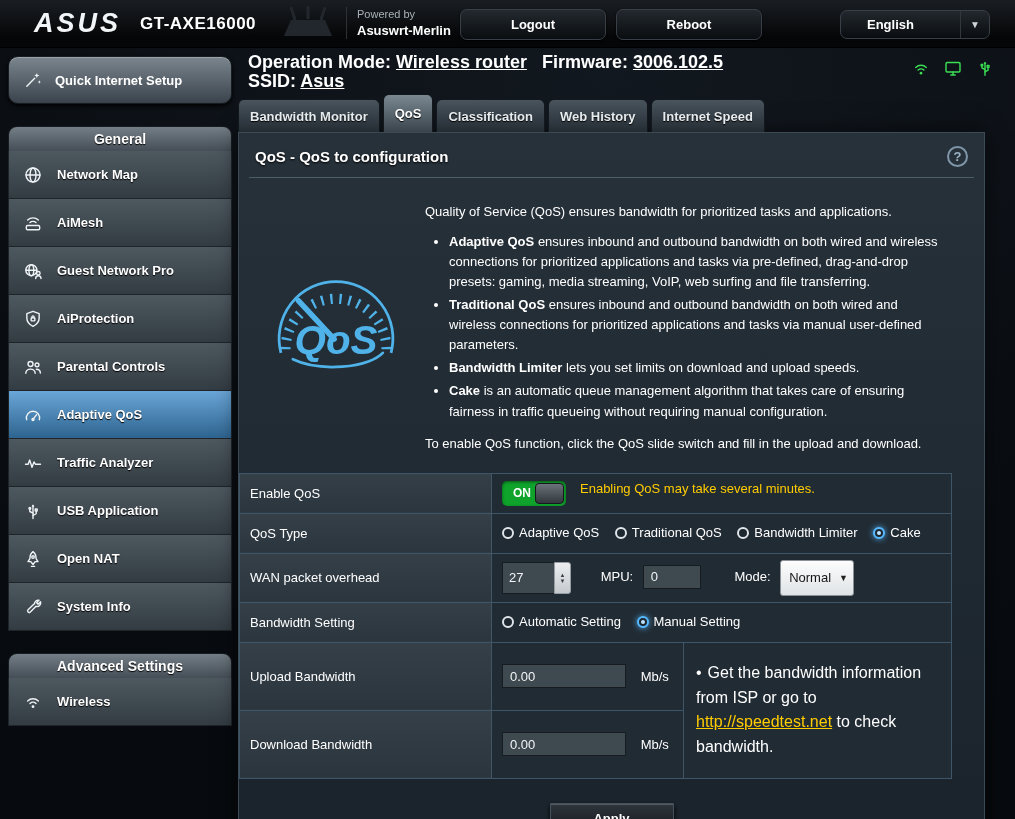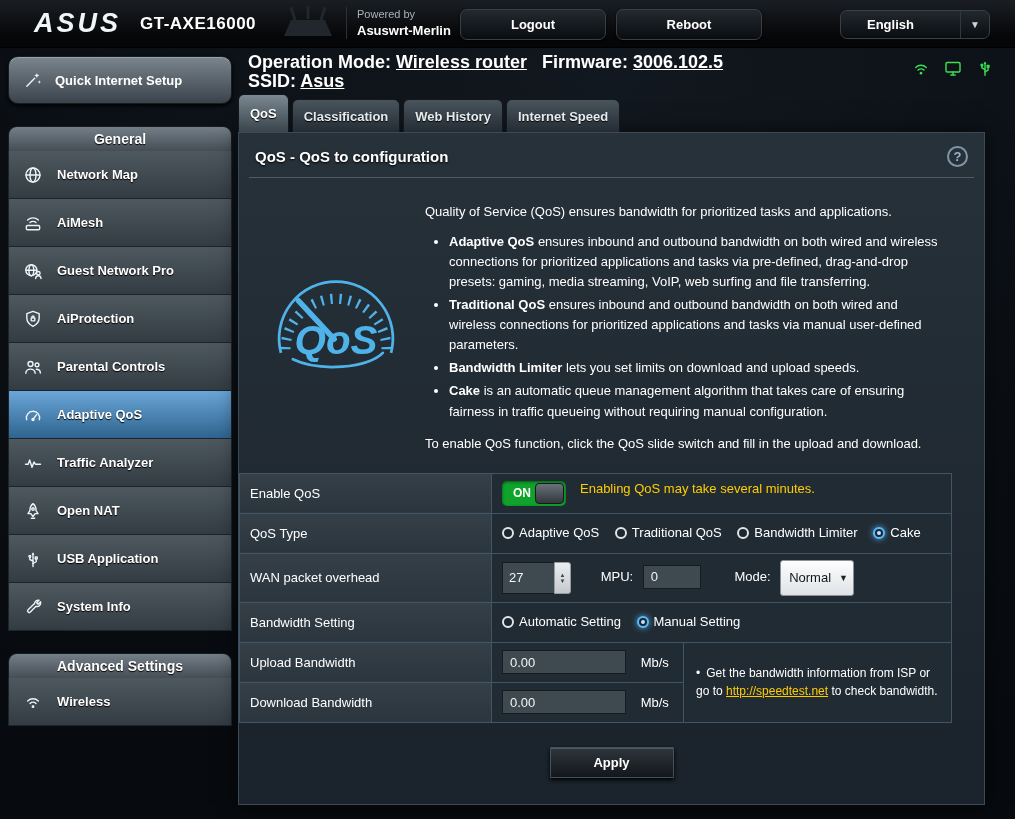--- a/index.html
+++ b/index.html
@@ -78,21 +78,21 @@
   .intro { font-size:13px; margin:16px 0 2px; line-height:1.5; }
   .bullets { margin:10px 0 0 4px; padding-left:20px; }
   .bullets li { font-size:13px; line-height:1.55; margin-bottom:3px; }
   .instruction { font-size:13px; margin-top:14px; }
 
   
   .qos-table { border-collapse:collapse; table-layout:fixed; width:713px; margin-top:22px; }
   .qos-table td { border:1px solid #3f5668; font-size:13px; color:#fff; padding:6px 10px; height:40px; }
   td.lbl { background:linear-gradient(#343f48, #2b353e); }
   td.val, td.note-cell { background:#212b34; }
-  td.note-cell { font-size:12px; line-height:1.55; padding:0 12px; }
+  td.note-cell { font-size:16px; line-height:1.55; padding:18px 12px; }
   .val-flex { display:flex; align-items:flex-start; gap:14px; flex-wrap:nowrap; }
 
   .toggle { position:relative; width:64px; height:25px; border-radius:5px; background:#0fa32b; flex:none;
             box-shadow:inset 0 1px 3px rgba(0,0,0,.5); cursor:pointer; }
   .toggle .on-text { position:absolute; left:11px; top:0; line-height:25px; font-size:12px; font-weight:bold; color:#fff; }
   .toggle .knob { position:absolute; right:2px; top:2px; width:29px; height:21px; border-radius:4px;
                   background:linear-gradient(#6b7279, #31373d); border:1px solid #15191d; }
   .warn { color:#ffcc00; font-size:13px; }
 
   .radio-opt { display:inline-flex; align-items:center; gap:5px; margin-right:12px; cursor:pointer; }
@@ -268,43 +268,43 @@
       <span class="icon-box">
           <svg class="ic" viewBox="0 0 24 24">
             <path d="M3 13.5h3.2l1.8-5 2.8 8.6 2.4-6.4 1.7 2.8H21"></path>
           </svg>
         </span>
       <span>Traffic Analyzer</span>
     </div>
     <div class="side-item">
       <span class="icon-box">
           <svg class="ic" viewBox="0 0 24 24">
-            <path d="M12 3.2c2.7 2 3.7 5.3 3.7 8.3l2.3 3.6h-3.4L12 18.6l-2.6-3.5H6l2.3-3.6c0-3 1-6.3 3.7-8.3z"></path>
-            <circle cx="12" cy="9.6" r="1.5"></circle>
-            <path d="M10 20.8h4"></path>
-          </svg>
-        </span>
-      <span>Open NAT</span>
-    </div>
-    <div class="side-item">
-      <span class="icon-box">
-          <svg class="ic" viewBox="0 0 24 24">
             <path d="M12 21V5.6"></path>
             <path d="M12 4l-1.7 2.8h3.4z" fill="#eef3f6" stroke="none"></path>
             <path d="M12 14.6l-3.8-2V10"></path>
             <circle cx="8.2" cy="8.8" r="1.1"></circle>
             <path d="M12 17.4l3.8-2.1v-2.6"></path>
             <rect x="14.7" y="9.6" width="2.3" height="2.3"></rect>
           </svg>
         </span>
       <span>USB Application</span>
     </div>
     <div class="side-item">
       <span class="icon-box">
           <svg class="ic" viewBox="0 0 24 24">
+            <path d="M12 3.2c2.7 2 3.7 5.3 3.7 8.3l2.3 3.6h-3.4L12 18.6l-2.6-3.5H6l2.3-3.6c0-3 1-6.3 3.7-8.3z"></path>
+            <circle cx="12" cy="9.6" r="1.5"></circle>
+            <path d="M10 20.8h4"></path>
+          </svg>
+        </span>
+      <span>Open NAT</span>
+    </div>
+    <div class="side-item">
+      <span class="icon-box">
+          <svg class="ic" viewBox="0 0 24 24">
             <path d="M13.8 8.2a4.4 4.4 0 0 1 5.4-4.3l-2.9 2.9 1.9 1.9 2.9-2.9a4.4 4.4 0 0 1-5.5 5.4l-6.8 6.9a1.9 1.9 0 0 1-2.7-2.7l6.8-6.8z"></path>
           </svg>
         </span>
       <span>System Info</span>
     </div>
 
     <div class="side-header">Advanced Settings</div>
     <div class="side-item">
       <span class="icon-box">
           <svg class="ic" viewBox="0 0 24 24">
@@ -312,20 +312,21 @@
             <path d="M8.4 13.8a5.2 5.2 0 0 1 7.2 0"></path>
             <path d="M5.6 10.7a9.4 9.4 0 0 1 12.8 0"></path>
           </svg>
         </span>
       <span>Wireless</span>
     </div>
   </aside>
 
   <main class="main">
     <nav class="tabs">
+      <div class="tab">Bandwidth Monitor</div>
       <div class="tab active">QoS</div>
       <div class="tab">Classification</div>
       <div class="tab">Web History</div>
       <div class="tab">Internet Speed</div>
     </nav>
 
     <section class="panel">
       <div class="panel-head">
         <div class="page-title">QoS - QoS to configuration</div>
         <div class="help">?</div>

